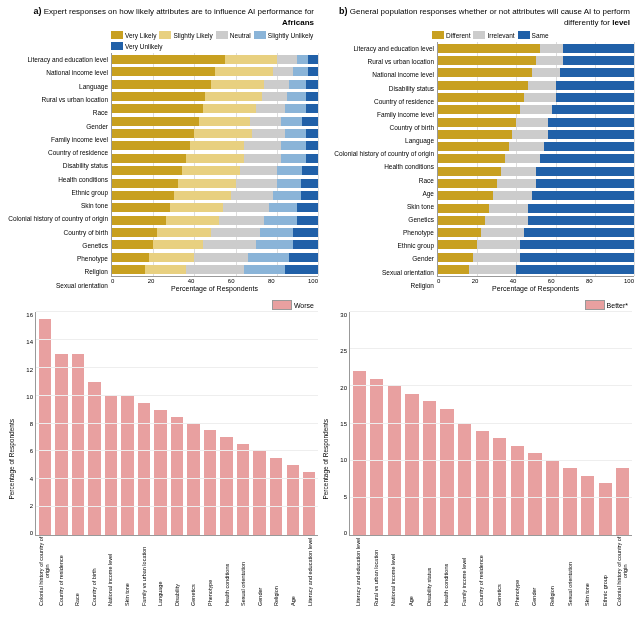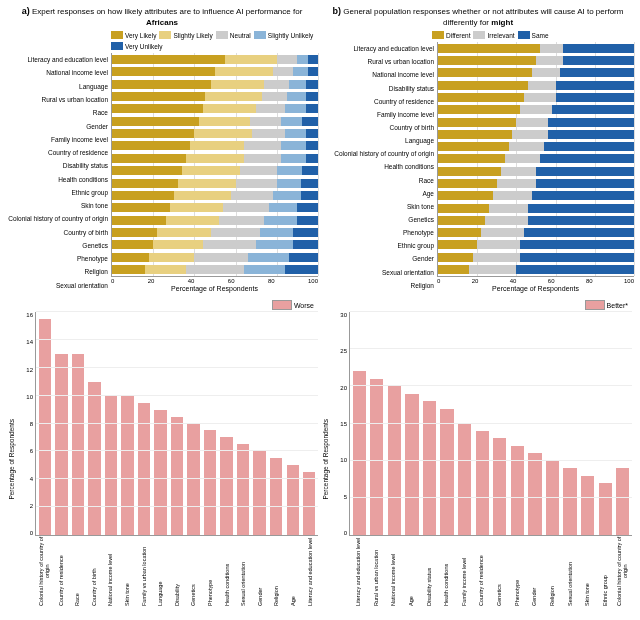--- a/index.html
+++ b/index.html
@@ -25,21 +25,21 @@
       width: 100%;
     }
     .panel {
       flex: 1;
       display: flex;
       flex-direction: column;
       padding: 2px;
     }
     .panel-title {
       font-size: 8px;
-      text-align: center;
+      text-align: right;
       margin-bottom: 3px;
       line-height: 1.3;
       padding: 0 4px;
     }
     .panel-label {
       font-weight: bold;
       font-size: 9px;
     }
     .bold { font-weight: bold; }
     .legend {
@@ -369,21 +369,21 @@
             <span>100</span>
           </div>
           <div class="x-title">Percentage of Respondents</div>
         </div>
       </div>
     </div>
 
     <div class="panel" style="max-width:320px;">
       <div class="panel-title">
         <span class="panel-label">b)</span>
-        <span>General population responses whether or not attributes will cause AI to perform differently for </span><span class="bold">might</span>
+        <span>General population responses whether or not attributes will cause AI to perform differently for </span><span class="bold">level</span>
       </div>
 
       <div class="legend" style="font-size:6.5px; padding-left:110px;">
         <div class="legend-item">
           <span class="legend-color" style="background:#c8a020;"></span>
           <span>Different</span>
         </div>
         <div class="legend-item">
           <span class="legend-color" style="background:#cccccc;"></span>
           <span>Irrelevant</span>

